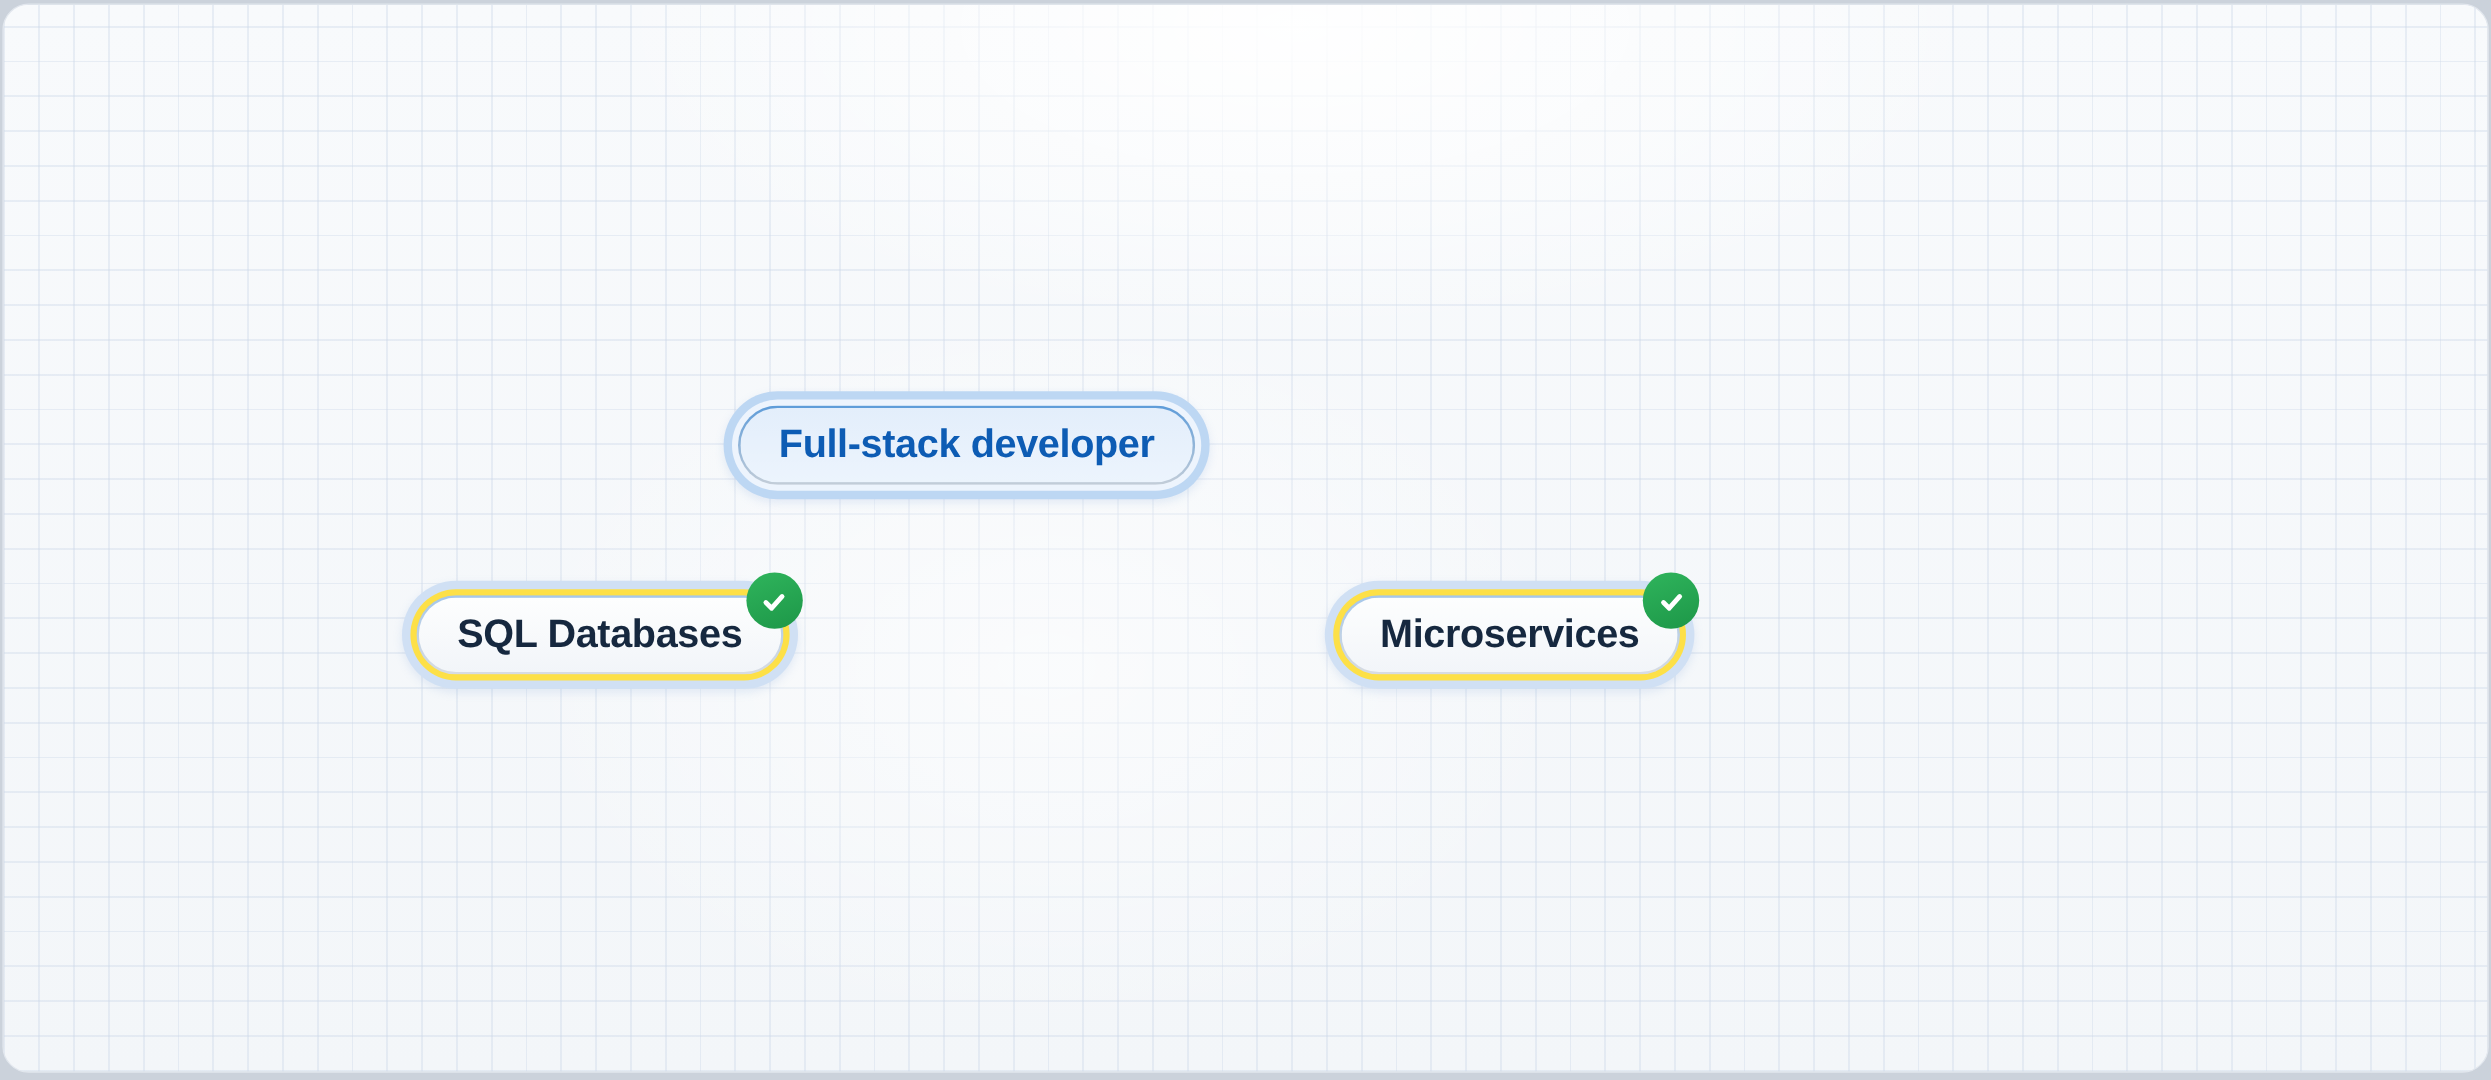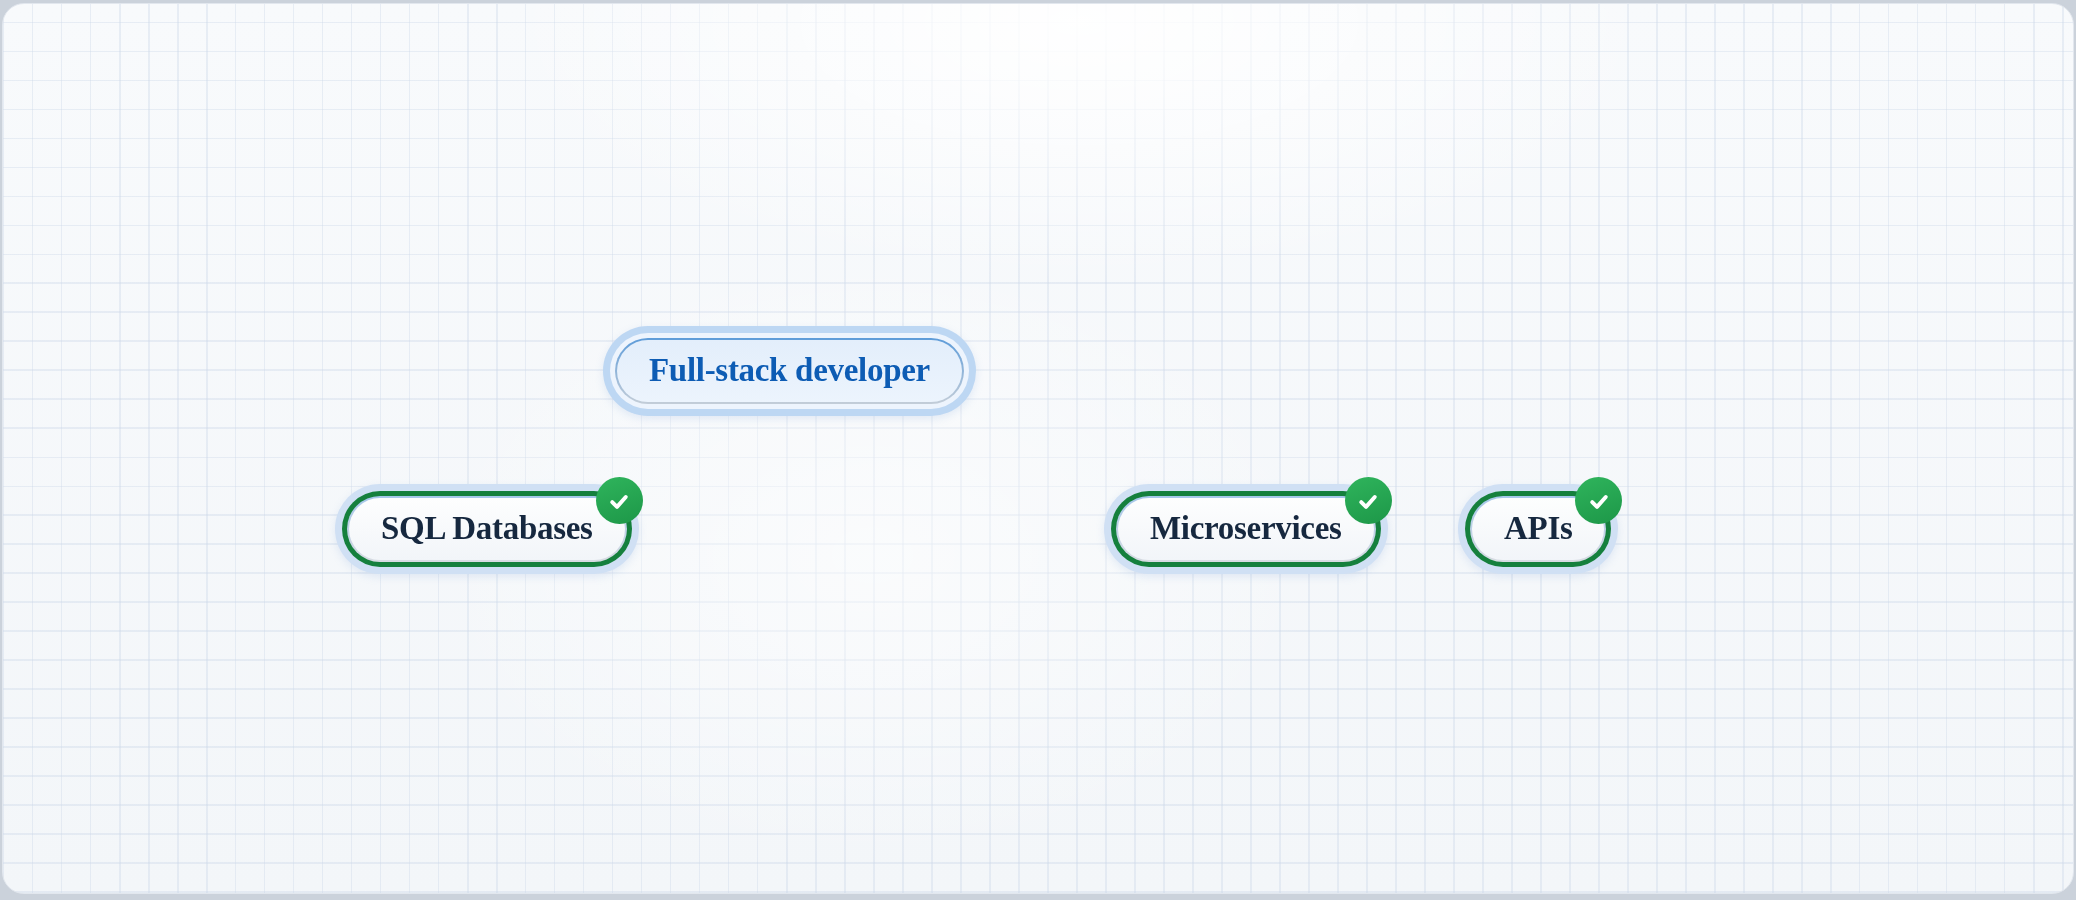--- a/index.html
+++ b/index.html
@@ -15,21 +15,21 @@
     border:1px solid #e2e7ee;
     background-image:
       radial-gradient(950px 420px at 52% 2%, rgba(255,255,255,0.95), rgba(255,255,255,0) 62%),
       radial-gradient(760px 520px at 42% 62%, rgba(255,255,255,0.55), rgba(255,255,255,0) 60%),
       repeating-linear-gradient(0deg, rgba(203,215,232,0.38) 0px, rgba(203,215,232,0.38) 1.5px, rgba(0,0,0,0) 1.5px, rgba(0,0,0,0) 29px),
       repeating-linear-gradient(90deg, rgba(203,215,232,0.38) 0px, rgba(203,215,232,0.38) 1.5px, rgba(0,0,0,0) 1.5px, rgba(0,0,0,0) 29px),
       linear-gradient(180deg,#f8fafc,#f3f6f9);
   }
 
   
-  .chip{position:absolute;border-radius:999px;font-family:Liberation Serif, serif;}
+  .chip{position:absolute;border-radius:999px;}
   .ring{display:block;padding:7px;border-radius:999px;
         box-shadow:0 3px 8px rgba(120,160,215,0.18);}
   .gap{display:block;padding:5px;border-radius:999px;}
   .pill{
     display:flex;align-items:center;justify-content:center;
     border:2px solid transparent;border-radius:999px;
     padding:8px 32px 10px;
     font-size:33px;font-weight:700;letter-spacing:-0.3px;
     line-height:44px;white-space:nowrap;
   }
@@ -43,21 +43,21 @@
                linear-gradient(180deg,#5e9cd9,#c3cdd8) border-box;
   }
   .role.soft .ring{background:#d8e6f8;}
   .role.soft .pill{
     background:linear-gradient(180deg,#e7f1fc,#eff5fd) padding-box,
                linear-gradient(180deg,#84b2e3,#ccd5de) border-box;
   }
 
   
   .skill .ring{background:#d0e0f4;}
-  .skill .gap{background:#15803d;}
+  .skill .gap{background:#fde047;}
   .skill .pill{
     color:#16283f;
     background:linear-gradient(180deg,#fdfefe,#f2f5f9) padding-box,
                linear-gradient(180deg,#a5c7ea,#d8dce2) border-box;
   }
 
   
   .badge{
     position:absolute;top:-7px;right:-4px;width:47px;height:47px;
     border-radius:50%;
@@ -101,26 +101,14 @@
         <span class="pill">Microservices</span>
       </span>
     </span>
     <span class="badge">
       <svg viewBox="0 0 24 24">
           <path d="M6.2 12.9l4.1 4.1 7.5-8.4" fill="none" stroke="#ffffff" stroke-width="3.4" stroke-linecap="round" stroke-linejoin="round"></path>
         </svg>
     </span>
   </div>
 
-  <div class="chip skill" style="left:1455px;top:480px;">
-    <span class="ring">
-      <span class="gap">
-        <span class="pill">APIs</span>
-      </span>
-    </span>
-    <span class="badge">
-      <svg viewBox="0 0 24 24">
-          <path d="M6.2 12.9l4.1 4.1 7.5-8.4" fill="none" stroke="#ffffff" stroke-width="3.4" stroke-linecap="round" stroke-linejoin="round"></path>
-        </svg>
-    </span>
-  </div>
 
 </div>
 
 </body></html>

